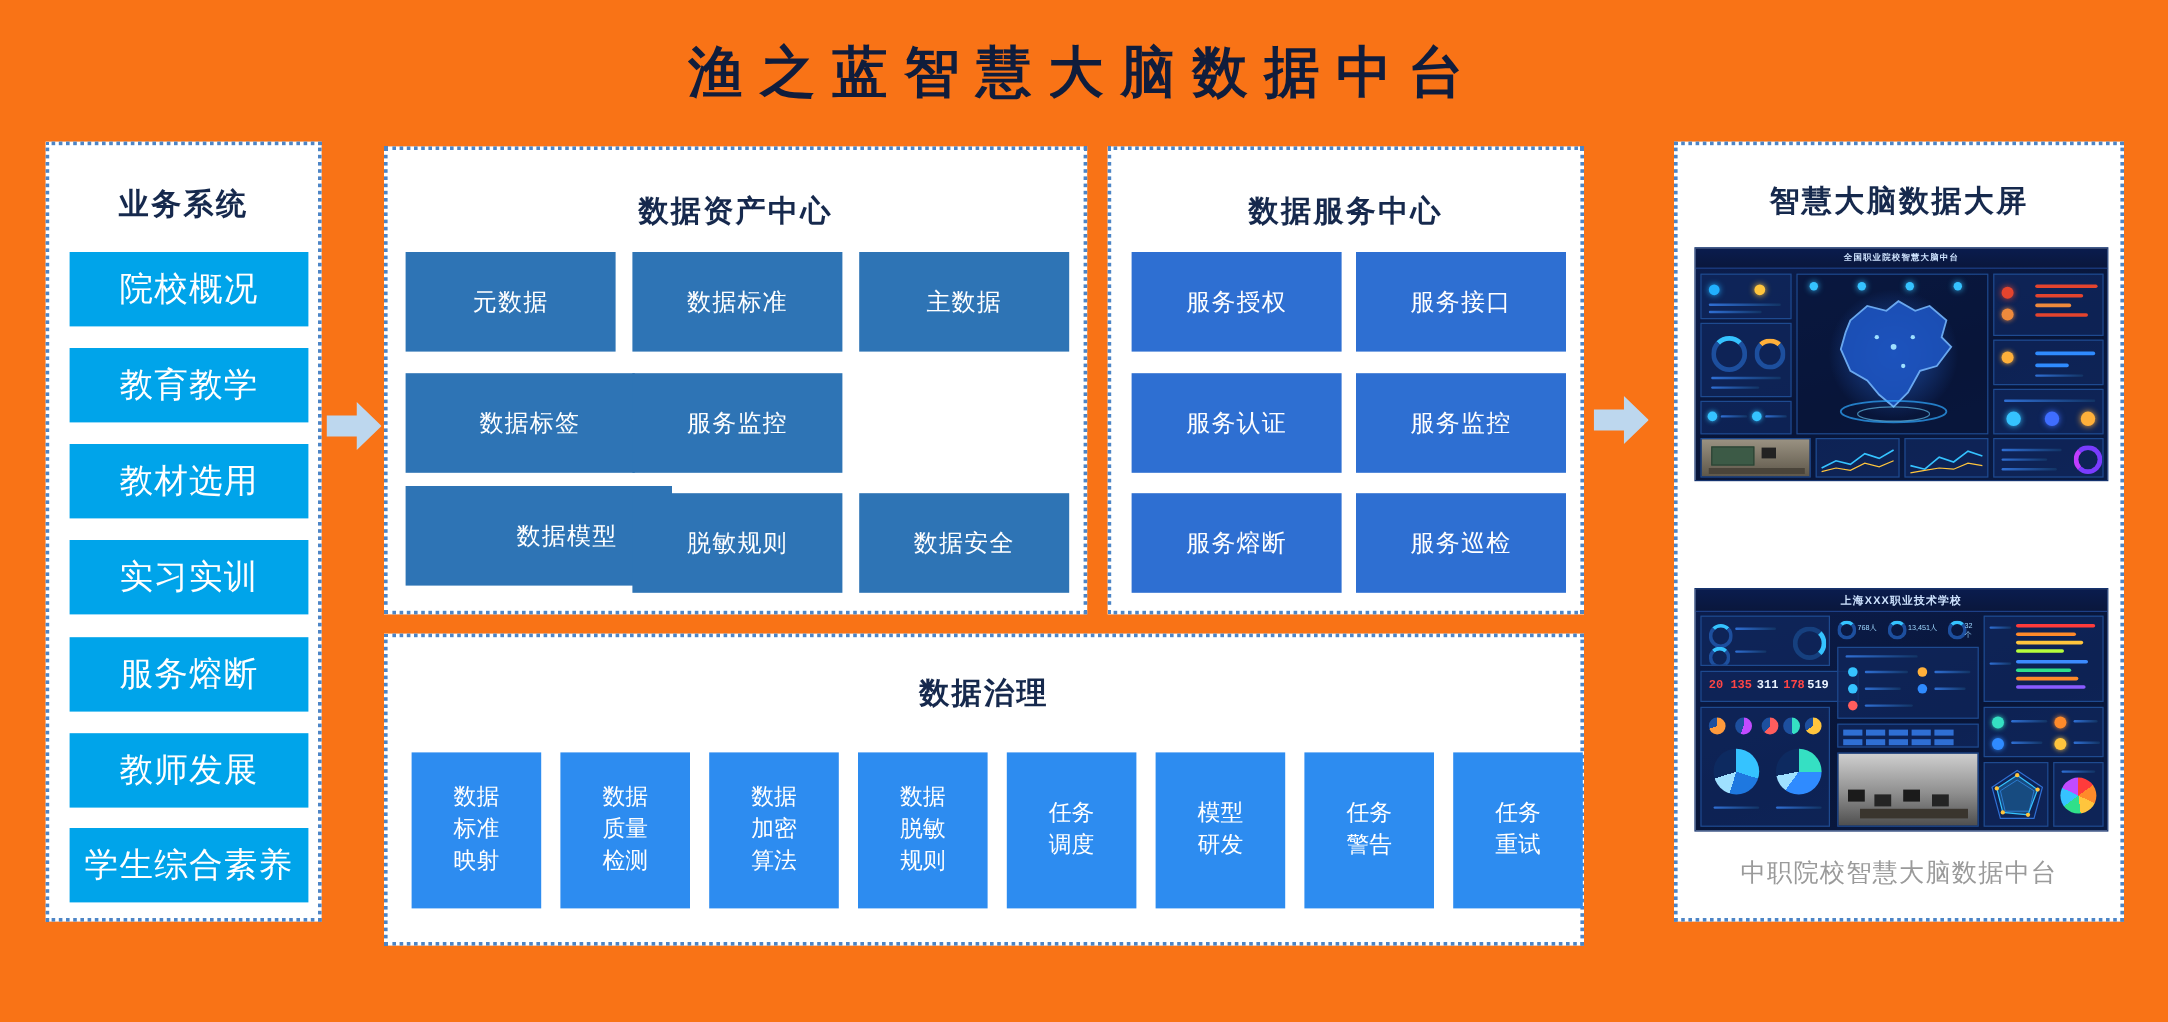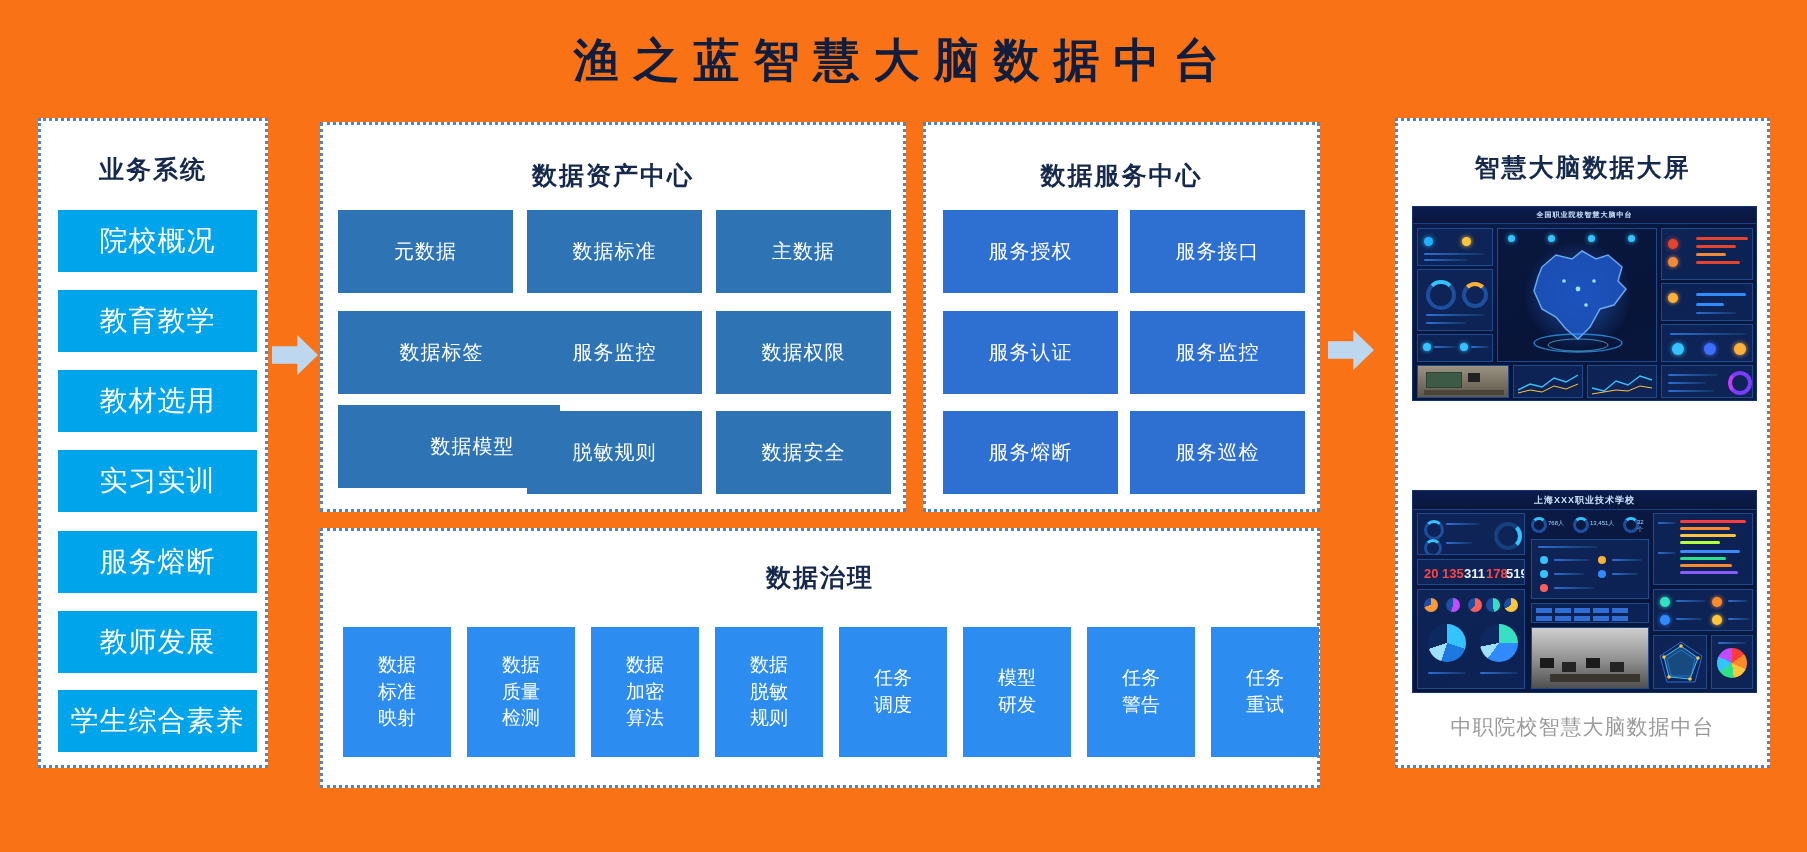--- a/index.html
+++ b/index.html
@@ -63,21 +63,20 @@
 
   <div class="flow-arrow" style="left:272px;top:335px;"></div>
 
   <div class="panel" style="left:320px;top:122px;width:586px;height:390px;">
     <div class="panel-title" style="top:34px;">数据资产中心</div>
     <div class="grid-box asset-box" style="left:15px;top:85px;">元数据</div>
     <div class="grid-box asset-box" style="left:204px;top:85px;">数据标准</div>
     <div class="grid-box asset-box" style="left:393px;top:85px;">主数据</div>
     <div class="grid-box asset-box" style="left:15px;top:186px;padding-left:16px;">数据标签</div>
     <div class="grid-box asset-box" style="left:204px;top:186px;">服务监控</div>
-    <div class="grid-box asset-box" style="left:393px;top:186px;">数据权限</div>
     <div class="grid-box asset-box" style="left:15px;top:280px;padding-left:47px;">数据模型</div>
     <div class="grid-box asset-box" style="left:204px;top:286px;">脱敏规则</div>
     <div class="grid-box asset-box" style="left:393px;top:286px;">数据安全</div>
   </div>
 
   <div class="panel" style="left:923px;top:122px;width:397px;height:390px;">
     <div class="panel-title" style="top:34px;">数据服务中心</div>
     <div class="grid-box service-box" style="left:17px;top:85px;">服务授权</div>
     <div class="grid-box service-box" style="left:204px;top:85px;">服务接口</div>
     <div class="grid-box service-box" style="left:17px;top:186px;">服务认证</div>
@@ -223,21 +222,21 @@
       </div>
 
       <div class="p" style="left:4px;top:22px;width:108px;height:42px;">
         <div class="donut" style="left:6px;top:6px;width:14px;height:14px;border:3px solid #1d4f9e;border-top-color:#35c3ff;"></div>
         <div class="ln" style="left:28px;top:9px;width:34px;"></div>
         <div class="donut" style="left:6px;top:25px;width:12px;height:12px;border:3px solid #1d4f9e;border-top-color:#35c3ff;"></div>
         <div class="ln" style="left:28px;top:28px;width:26px;"></div>
         <div class="donut" style="left:76px;top:8px;width:20px;height:20px;border:4px solid #16407f;border-right-color:#35c3ff;"></div>
       </div>
 
-      <div class="p" style="left:4px;top:68px;width:108px;height:26px;font-weight:bold;font-size:13px;">
+      <div class="p" style="left:4px;top:68px;width:132px;height:26px;font-weight:bold;font-size:10px;font-family:Liberation Mono, monospace;">
         <span class="num-red" style="position:absolute;left:6px;top:6px;">20</span>
         <span class="num-red" style="position:absolute;left:24px;top:6px;">135</span>
         <span class="num-white" style="position:absolute;left:46px;top:6px;">311</span>
         <span class="num-red" style="position:absolute;left:68px;top:6px;">178</span>
         <span class="num-white" style="position:absolute;left:88px;top:6px;">519</span>
       </div>
 
       <div class="p" style="left:4px;top:98px;width:108px;height:100px;">
         <div class="donut" style="left:6px;top:8px;width:14px;height:14px;background:conic-gradient(#ff9a3c 0 70%,#1d4f9e 0);"></div>
         <div class="donut" style="left:28px;top:8px;width:14px;height:14px;background:conic-gradient(#c14bff 0 55%,#1d4f9e 0);"></div>

